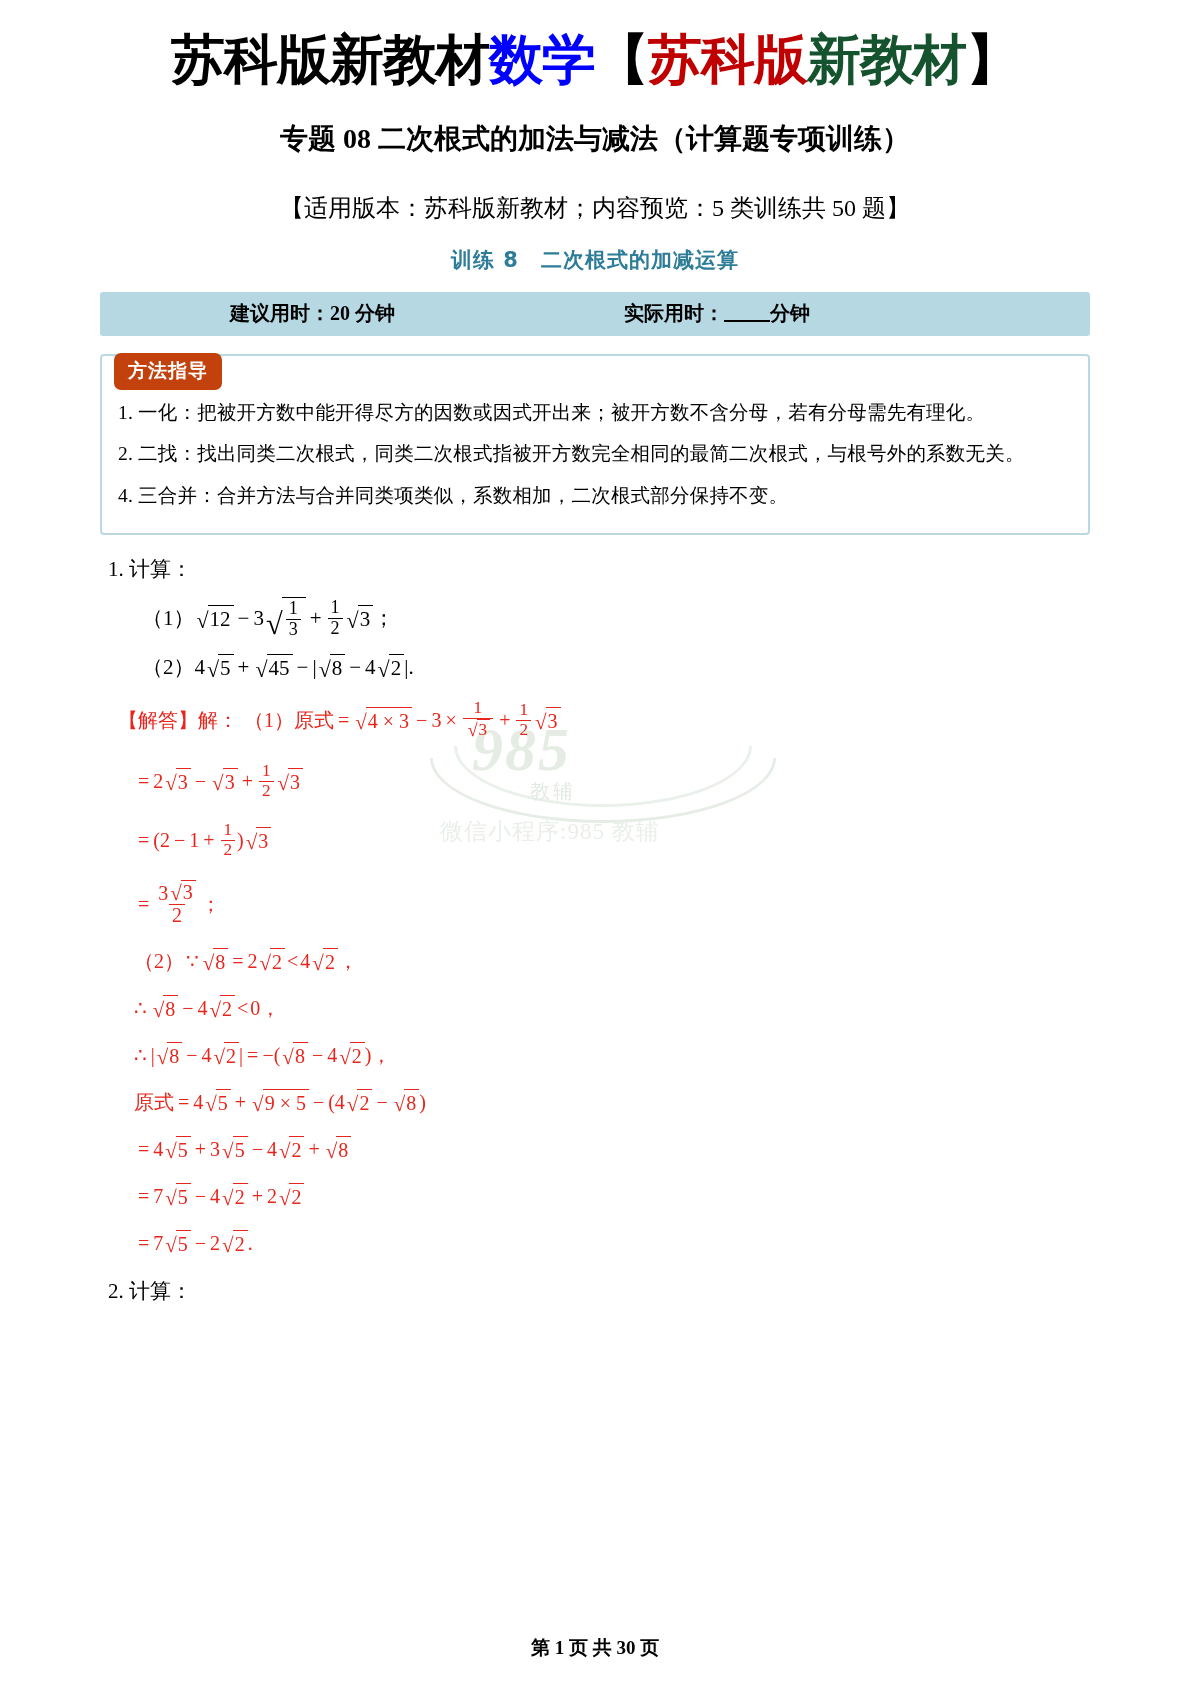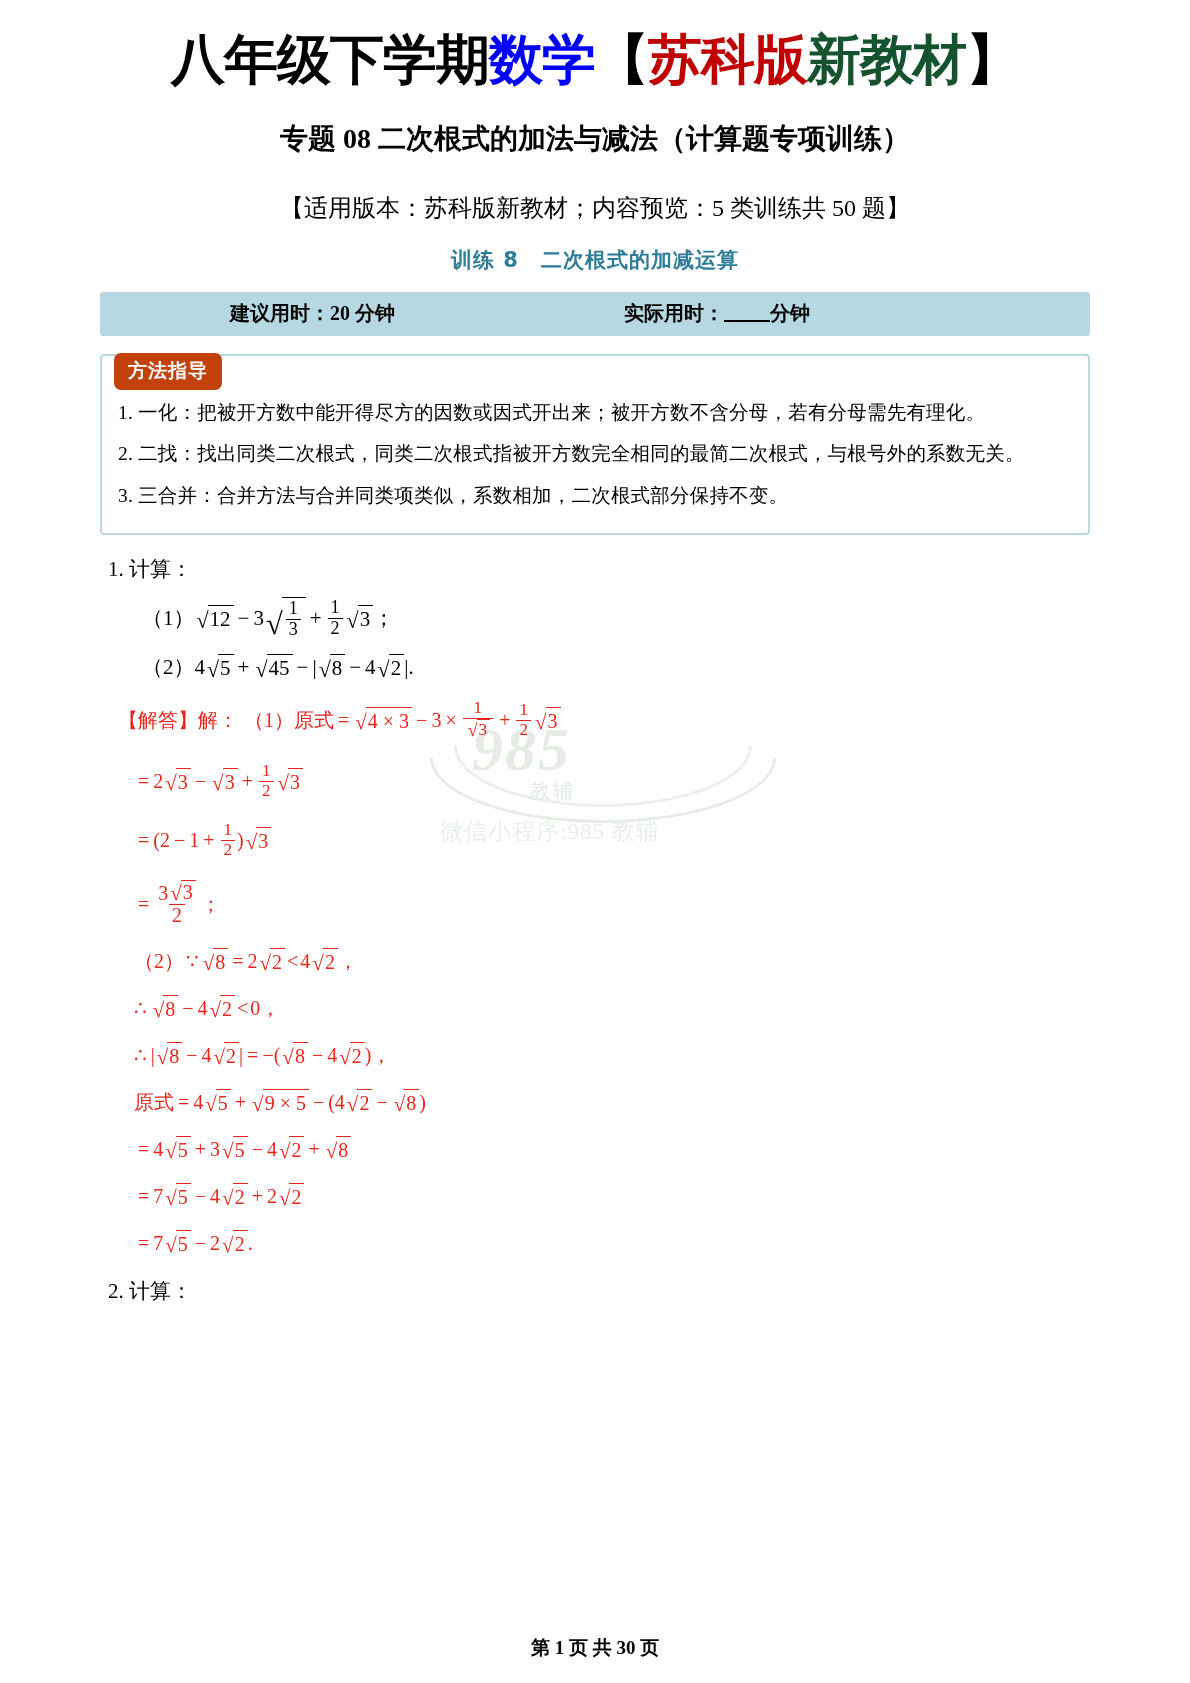--- a/index.html
+++ b/index.html
@@ -269,21 +269,21 @@
     <div class="wm-985">985</div>
     <div class="wm-jf">教辅</div>
     <div class="wm-line">微信小程序:985 教辅</div>
   </div>
 
   <div class="dot-mark">.</div>
 
   <div class="content">
 
     <div class="doc-title">
-      <span class="t-black">八年级下学期</span><span class="t-blue">数学</span><span class="t-black">【</span><span class="t-red">苏科版</span><span class="t-green">新教材</span><span class="t-black">】</span>
+      <span class="t-black">苏科版新教材</span><span class="t-blue">数学</span><span class="t-black">【</span><span class="t-red">苏科版</span><span class="t-green">新教材</span><span class="t-black">】</span>
     </div>
 
     <div class="doc-subtitle">专题 08  二次根式的加法与减法（计算题专项训练）</div>
 
     <div class="doc-version">【适用版本：苏科版新教材；内容预览：5 类训练共 50 题】</div>
 
     <div class="section-head">
       <span>训练 8</span><span class="sh-gap"></span><span>二次根式的加减运算</span>
     </div>
 
@@ -292,21 +292,21 @@
       <span class="time-right">
         <span>实际用时：</span><span class="blank-line"></span><span>分钟</span>
       </span>
     </div>
 
     <div class="guide-wrap">
       <div class="guide-tab">方法指导</div>
       <div class="guide-box">
         <div class="guide-line">1. 一化：把被开方数中能开得尽方的因数或因式开出来；被开方数不含分母，若有分母需先有理化。</div>
         <div class="guide-line">2. 二找：找出同类二次根式，同类二次根式指被开方数完全相同的最简二次根式，与根号外的系数无关。</div>
-        <div class="guide-line">3. 三合并：合并方法与合并同类项类似，系数相加，二次根式部分保持不变。</div>
+        <div class="guide-line">4. 三合并：合并方法与合并同类项类似，系数相加，二次根式部分保持不变。</div>
       </div>
     </div>
 
     <div class="q-num">1. 计算：</div>
 
     <div class="q-item">
       <span class="mrow">
         <span>（1）</span>
         <span class="sqrt">
             <span class="radsign">√</span>

